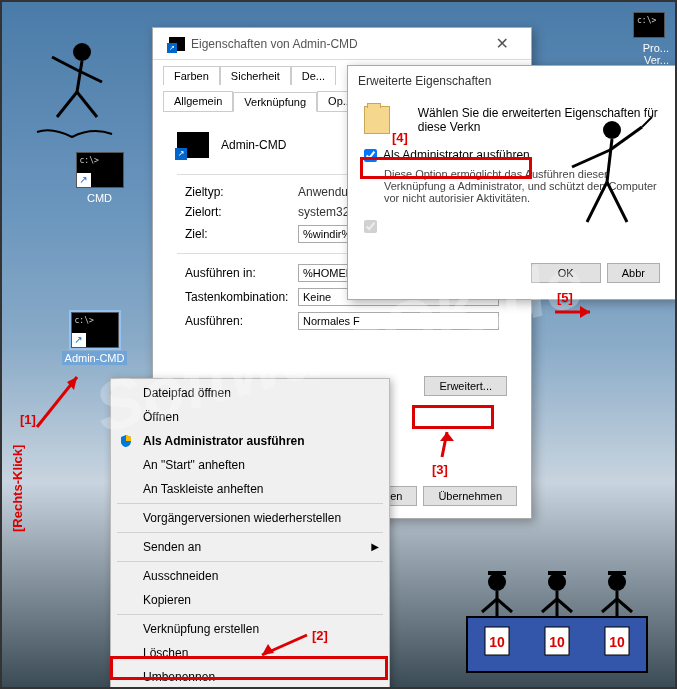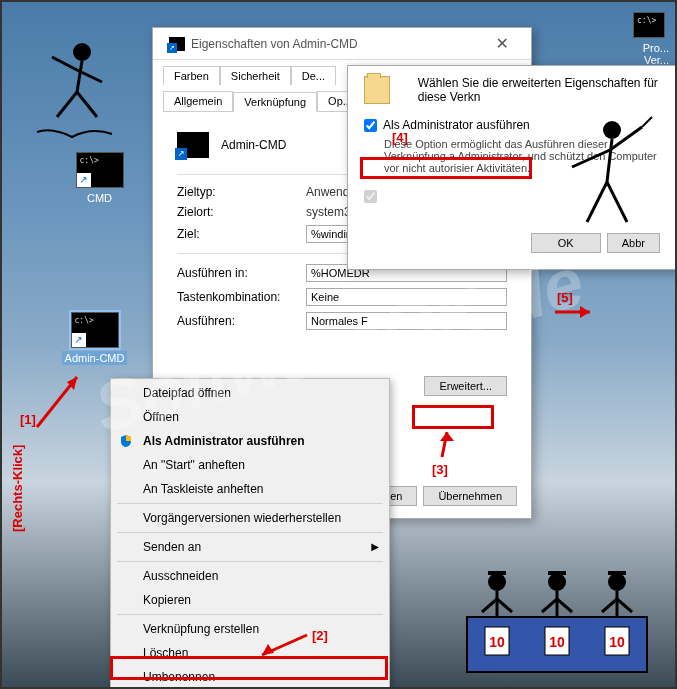--- a/index.html
+++ b/index.html
@@ -96,21 +96,21 @@
       border: 1px solid #ccc;
       border-bottom: none;
       font-size: 11px;
       cursor: pointer;
     }
     .tab.active { border-bottom: 1px solid #fff; position: relative; top: 1px; }
     .props-body { padding: 12px 14px; border-top: 1px solid #ccc; margin: 0 10px 10px; }
     .app-line { display: flex; align-items: center; margin: 8px 0 16px; }
     .app-line .t-icon { width: 32px; height: 26px; background: #000; position: relative; margin-right: 12px; }
     .app-line .t-icon .shortcut-arrow { position: absolute; bottom: -2px; left: -2px; width:12px;height:12px;background:#0066cc;color:#fff;font-size:8px;line-height:12px;text-align:center; }
-    .field-row { display: flex; align-items: center; margin: 6px 0; gap: 24px; }
+    .field-row { display: flex; align-items: center; margin: 6px 8px; gap: 8px; }
     .field-row .lbl { width: 105px; }
     .field-row .val-text { color: #333; }
     .field-row input[type=text] {
       flex: 1;
       padding: 2px 4px;
       border: 1px solid #aaa;
       font-size: 11px;
     }
     .hr { border: none; border-top: 1px solid #ddd; margin: 10px 0; }
     .btn {
@@ -271,20 +271,21 @@
     <div style="height:60px;"></div>
   </div>
   <div class="bottom-buttons">
     <button class="btn" style="visibility:hidden;">OK</button>
     <button class="btn">Abbrechen</button>
     <button class="btn">Übernehmen</button>
   </div>
 </div>
 
 <div class="adv-dialog">
+  <div class="adv-title">Erweiterte Eigenschaften</div>
   <div class="adv-body">
     <div class="adv-top">
       <div class="folder-icon"></div>
       <span>Wählen Sie die erweiterten Eigenschaften für diese Verkn</span>
     </div>
     <div class="adv-check-row">
       <input type="checkbox" checked="" style="">
       <span>Als Administrator ausführen</span>
     </div>
     <div class="adv-desc">Diese Option ermöglicht das Ausführen dieser Verknüpfung a Administrator, und schützt den Computer vor nicht autorisier Aktivitäten.</div>

